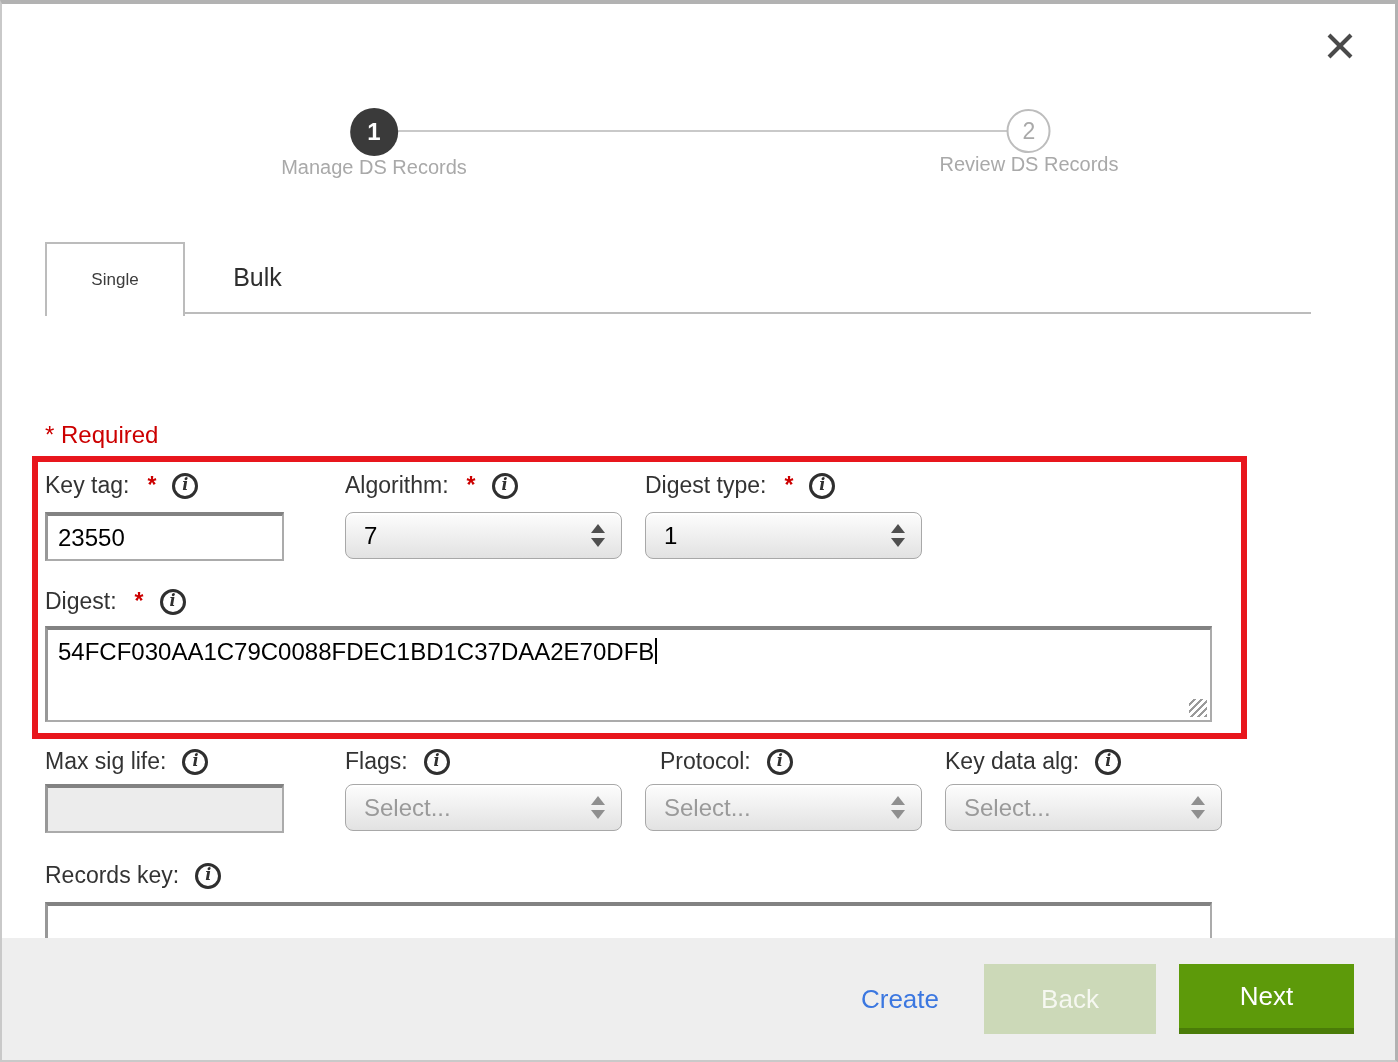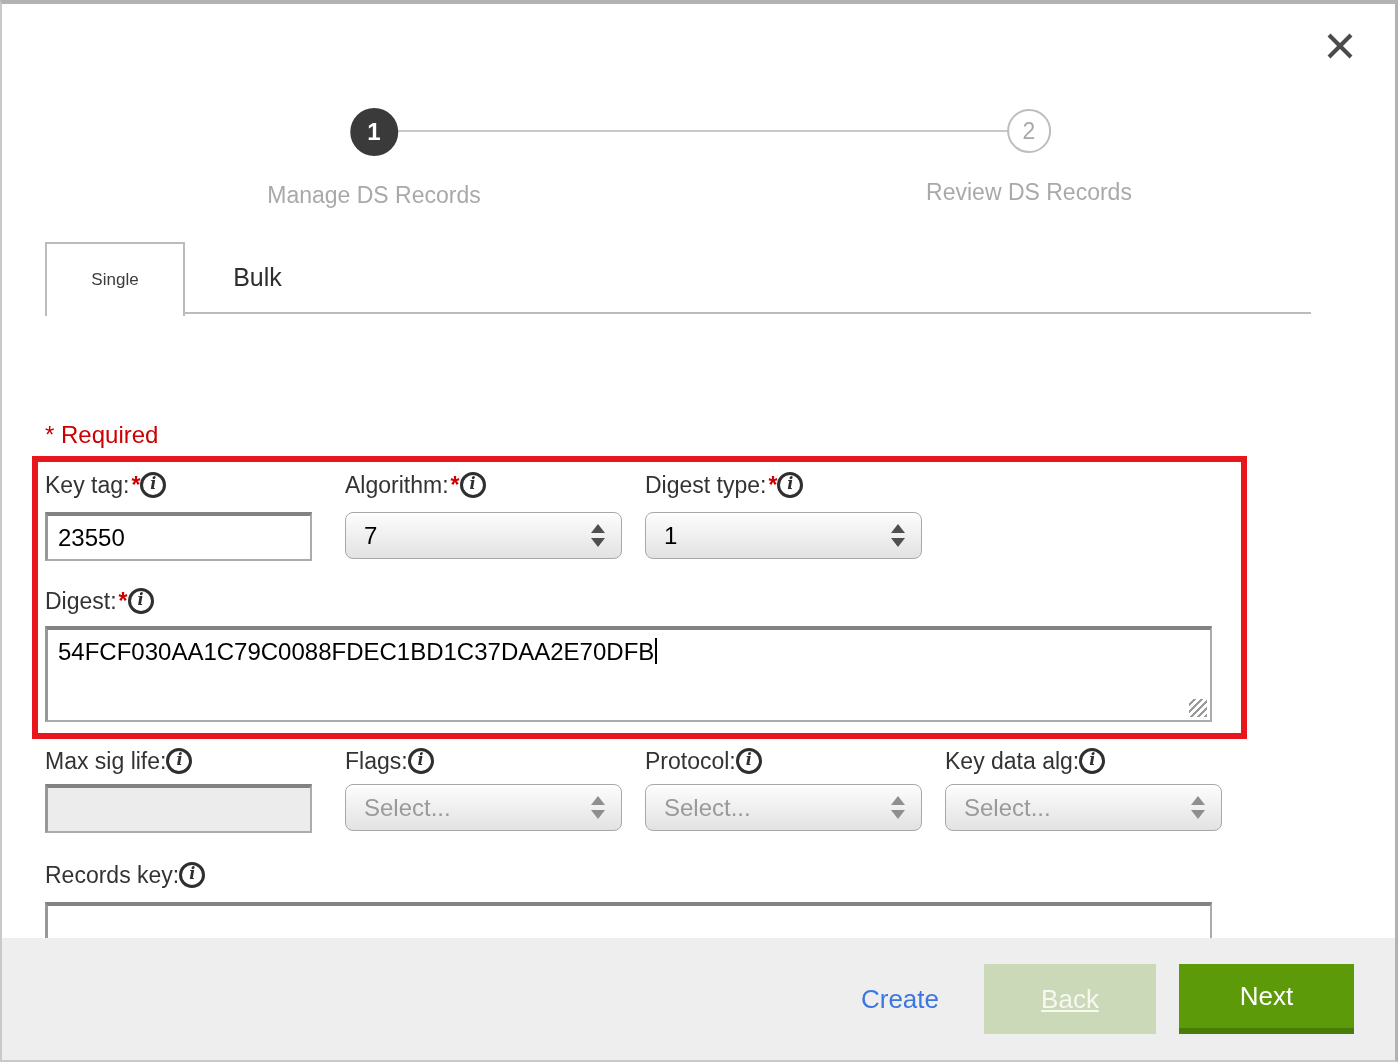--- a/index.html
+++ b/index.html
@@ -17,47 +17,47 @@
   .close-btn { position:absolute; top:27px; right:40px; width:30px; height:30px; cursor:pointer; }
 
   
   .step-line { position:absolute; top:126px; left:396px; width:610px; height:2px; background:#c9c9c9; }
   .step { position:absolute; text-align:center; transform:translateX(-50%); }
   .step-1 { left:372px; top:104px; }
   .step-2 { left:1027px; top:105px; }
   .step-circle { margin:0 auto; border-radius:50%; display:flex; align-items:center; justify-content:center; }
   .step-1 .step-circle { width:48px; height:48px; background:#3a3a3a; color:#fff; font-size:24px; font-weight:bold; }
   .step-2 .step-circle { width:44px; height:44px; background:#fff; border:2px solid #bdbdbd; color:#a9a9a9; font-size:23px; }
-  .step-label { margin-top:26px; font-size:23px; color:#a9a9a9; white-space:nowrap; }
+  .step-label { font-size:20px; color:#a9a9a9; white-space:nowrap; }
 
   
   .tab-single { position:absolute; left:43px; top:238px; width:140px; height:74px; background:#fff;
     border:2px solid #bcbcbc; border-bottom:none; z-index:2;
     display:flex; align-items:center; justify-content:center; font-size:17px; color:#3c3c3c; cursor:pointer; }
   .tab-bulk { position:absolute; left:183px; top:238px; width:145px; height:70px;
     display:flex; align-items:center; justify-content:center; font-size:25px; color:#2e2e2e; cursor:pointer; }
   .tab-underline { position:absolute; left:183px; top:308px; width:1126px; height:2px; background:#bcbcbc; }
 
   .page-title { position:absolute; left:43px; top:352px; font-size:30px; font-weight:bold; color:#111; }
   .required-note { position:absolute; left:43px; top:417px; font-size:24px; color:#cc0000; }
 
   .annotation-box { position:absolute; left:30px; top:452px; width:1215px; height:283px;
     border:6px solid #e8161d; pointer-events:none; z-index:3; }
 
   
-  .field-label-row { position:absolute; display:flex; gap:0; }
+  .field-label-row { position:absolute; display:flex; align-items:center; gap:16px; }
   .field-label { font-size:23px; color:#333; }
   .req-mark { font-size:23px; font-weight:bold; color:#cc0000; margin-left:2px; }
   .info-icon { width:26px; height:26px; border:3px solid #2f2f2f; border-radius:50%;
     display:flex; align-items:center; justify-content:center; cursor:pointer; flex:0 0 auto; }
   .info-icon span { font-family:"DejaVu Serif","Liberation Serif",serif; font-style:italic; font-weight:bold;
     font-size:16px; color:#2f2f2f; line-height:1; transform:translateY(-1px); }
 
   
-  .text-input { position:absolute; height:49px; width:267px; background:#fff;
+  .text-input { position:absolute; height:49px; width:239px; background:#fff;
     border:2px solid #ababab; border-top:4px solid #828282; border-left:3px solid #989898;
     font-family:"Liberation Sans","DejaVu Sans",sans-serif; font-size:24px; color:#000; padding:0 10px; }
   .text-input.disabled { background:#ececec; }
 
   
   .select-box { position:absolute; width:277px; height:47px; border:1px solid #a8a8a8; border-radius:8px;
     background:linear-gradient(#fdfdfd,#e2e2e2); box-shadow:inset 0 2px 0 #ffffff;
     display:flex; align-items:center; justify-content:space-between; padding:0 16px 0 18px;
     font-size:24px; cursor:pointer; }
   .select-box .val { color:#000; }
@@ -74,21 +74,21 @@
     font-size:24px; color:#000; padding:8px 10px; overflow:hidden; }
   .caret { display:inline-block; width:2px; height:26px; background:#000; vertical-align:-4px; margin-left:1px; }
   .resize-handle { position:absolute; right:3px; bottom:3px; width:18px; height:18px;
     background:repeating-linear-gradient(135deg, transparent 0 3px, #9a9a9a 3px 5px); cursor:nwse-resize; }
 
   
   .footer { position:absolute; left:0; right:0; bottom:0; height:122px; background:#eeeeee; z-index:5;
     display:flex; align-items:center; justify-content:flex-end; padding-right:41px; gap:23px; }
   .cancel-link { font-size:26px; color:#3b77e0; cursor:pointer; margin-right:22px; }
   .btn { display:flex; align-items:center; justify-content:center; font-size:26px; cursor:pointer; }
-  .btn-back { width:172px; height:70px; background:#ccd9b8; color:#f6f8f1;text-decoration:underline; }
+  .btn-back { width:172px; height:70px; background:#ccd9b8; color:#f6f8f1; }
   .btn-next { width:175px; height:70px; background:#5d9a0a; border-bottom:6px solid #4a7c08; color:#fff; }
 </style>
 </head>
 <body>
 
 <div class="modal">
 
   <svg class="close-btn" viewBox="0 0 30 30">
     <line x1="4" y1="4" x2="26" y2="26" stroke="#4a4a4a" stroke-width="4"></line>
     <line x1="26" y1="4" x2="4" y2="26" stroke="#4a4a4a" stroke-width="4"></line>
@@ -167,21 +167,21 @@
     <span class="info-icon">
         <span>i</span>
       </span>
   </div>
   <div class="field-label-row" style="left:343px; top:744px;">
     <span class="field-label">Flags:</span>
     <span class="info-icon">
         <span>i</span>
       </span>
   </div>
-  <div class="field-label-row" style="left:643px; top:744px;">
+  <div class="field-label-row" style="left:658px; top:744px;">
     <span class="field-label">Protocol:</span>
     <span class="info-icon">
         <span>i</span>
       </span>
   </div>
   <div class="field-label-row" style="left:943px; top:744px;">
     <span class="field-label">Key data alg:</span>
     <span class="info-icon">
         <span>i</span>
       </span>

